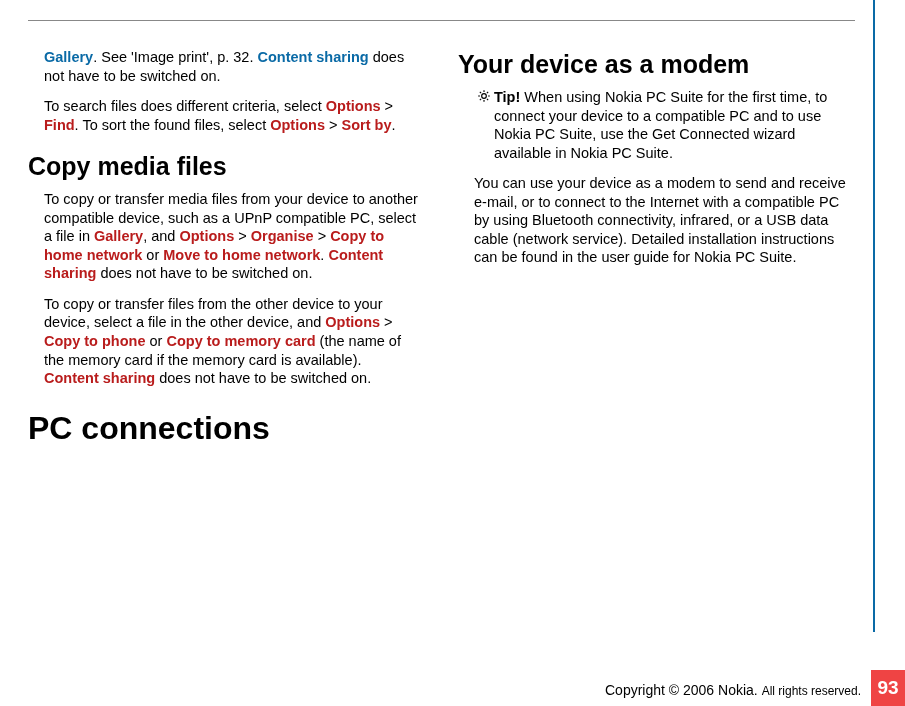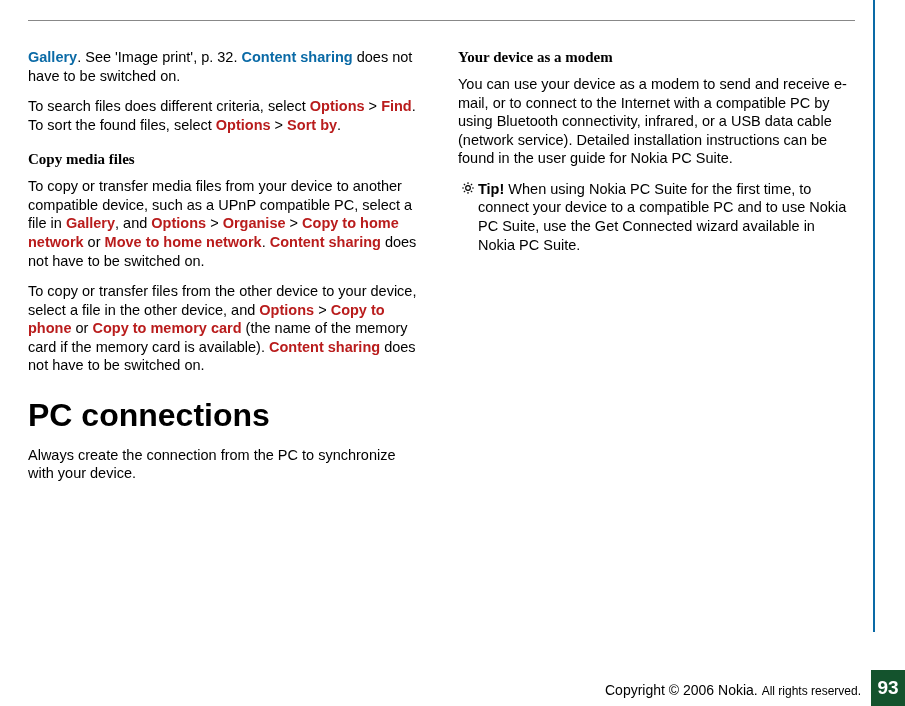--- a/index.html
+++ b/index.html
@@ -19,26 +19,25 @@
     box-sizing: border-box;
     height: 632px;
   }
   .column {
     width: 392px;
     font-size: 14.5px;
     line-height: 1.28;
   }
   .col-left { margin-right: 38px; }
   .col-right { }
-  .para { margin-bottom: 12px; }
+  .para { margin-bottom: 12px; margin-left: 16px; }
   .h2 {
     font-weight: bold;
-    font-size: 15px;
+    font-size: 25px;
     margin: 16px 0 8px 0;
-    font-family: Liberation Serif, serif;
   }
   .h1 {
     font-weight: bold;
     font-size: 32px;
     margin: 20px 0 10px 0;
   }
   .link {
     color: #0a6aa6;
     font-weight: bold;
   }
@@ -78,21 +77,21 @@
     left: 0;
     right: 0;
     height: 38px;
   }
   .page-num-box {
     position: absolute;
     right: 0;
     bottom: 0;
     width: 34px;
     height: 36px;
-    background: #14532d;
+    background: #ef4444;
     color: #fff;
     font-weight: bold;
     font-size: 19px;
     text-align: center;
     line-height: 36px;
   }
   .top-rule {
     position: absolute;
     top: 20px;
     left: 28px;
@@ -131,49 +130,48 @@
     <div class="para">
       <span>To copy or transfer media files from your device to another compatible device, such as a UPnP compatible PC, select a file in </span><span class="opt">Gallery</span><span>, and </span><span class="opt">Options</span><span> &gt; </span><span class="opt">Organise</span><span> &gt; </span><span class="opt">Copy to home network</span><span> or </span><span class="opt">Move to home network</span><span>. </span><span class="opt">Content sharing</span><span> does not have to be switched on.</span>
     </div>
 
     <div class="para">
       <span>To copy or transfer files from the other device to your device, select a file in the other device, and </span><span class="opt">Options</span><span> &gt; </span><span class="opt">Copy to phone</span><span> or </span><span class="opt">Copy to memory card</span><span> (the name of the memory card if the memory card is available). </span><span class="opt">Content sharing</span><span> does not have to be switched on.</span>
     </div>
 
     <div class="h1">PC connections</div>
 
-    <div class="para">Always create the connection from the PC to synchronize with your device.</div>
 
   </div>
 
   <div class="column col-right">
 
     <div class="h2" style="margin-top:0">Your device as a modem</div>
-
-    <div class="para">You can use your device as a modem to send and receive e-mail, or to connect to the Internet with a compatible PC by using Bluetooth connectivity, infrared, or a USB data cable (network service). Detailed installation instructions can be found in the user guide for Nokia PC Suite.</div>
 
     <div class="para tip-row">
       <div class="tip-icon">
         <svg width="14" height="14" viewBox="0 0 24 24" fill="none" stroke="#000" stroke-width="2">
           <circle cx="12" cy="12" r="4"></circle>
           <line x1="12" y1="2" x2="12" y2="5"></line>
           <line x1="12" y1="19" x2="12" y2="22"></line>
           <line x1="2" y1="12" x2="5" y2="12"></line>
           <line x1="19" y1="12" x2="22" y2="12"></line>
           <line x1="4.9" y1="4.9" x2="7" y2="7"></line>
           <line x1="17" y1="17" x2="19.1" y2="19.1"></line>
           <line x1="4.9" y1="19.1" x2="7" y2="17"></line>
           <line x1="17" y1="7" x2="19.1" y2="4.9"></line>
         </svg>
       </div>
       <div class="tip-body">
         <b>Tip!</b><span> When using Nokia PC Suite for the first time, to connect your device to a compatible PC and to use Nokia PC Suite, use the Get Connected wizard available in Nokia PC Suite.</span>
       </div>
     </div>
 
+    <div class="para">You can use your device as a modem to send and receive e-mail, or to connect to the Internet with a compatible PC by using Bluetooth connectivity, infrared, or a USB data cable (network service). Detailed installation instructions can be found in the user guide for Nokia PC Suite.</div>
+
   </div>
 
 </div>
 
 <div class="side-tab">
   <div class="side-tab-label">Connectivity</div>
 </div>
 
 <div class="footer">
   <div class="copyright">

